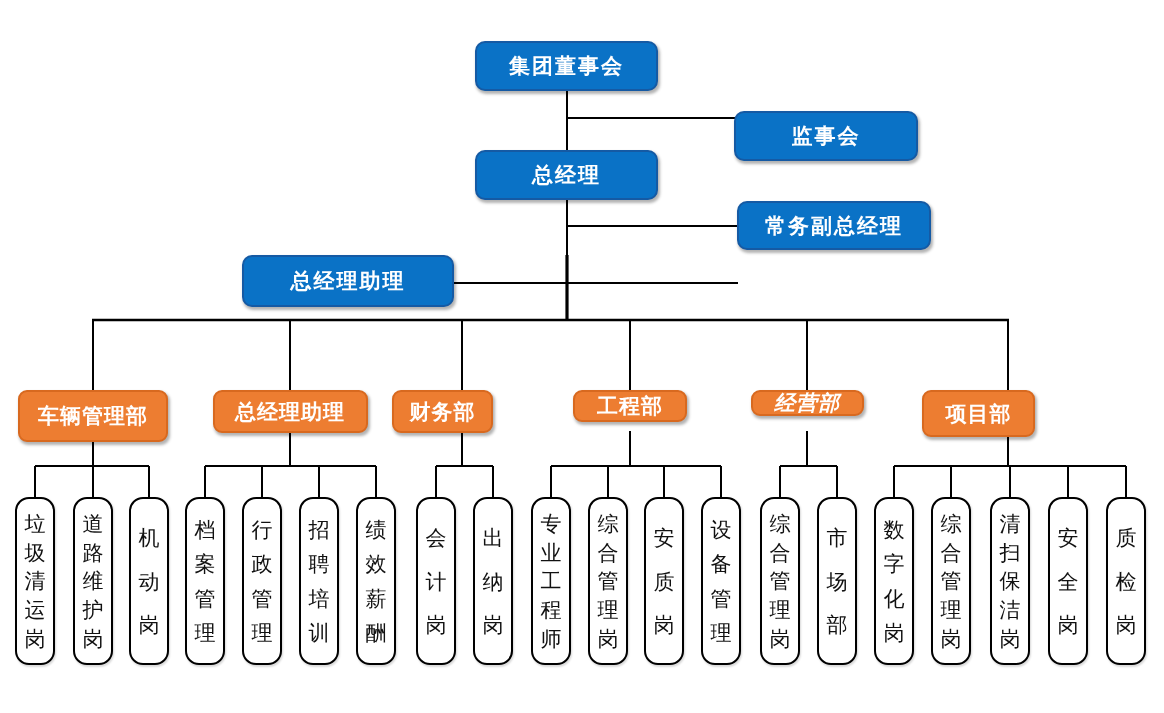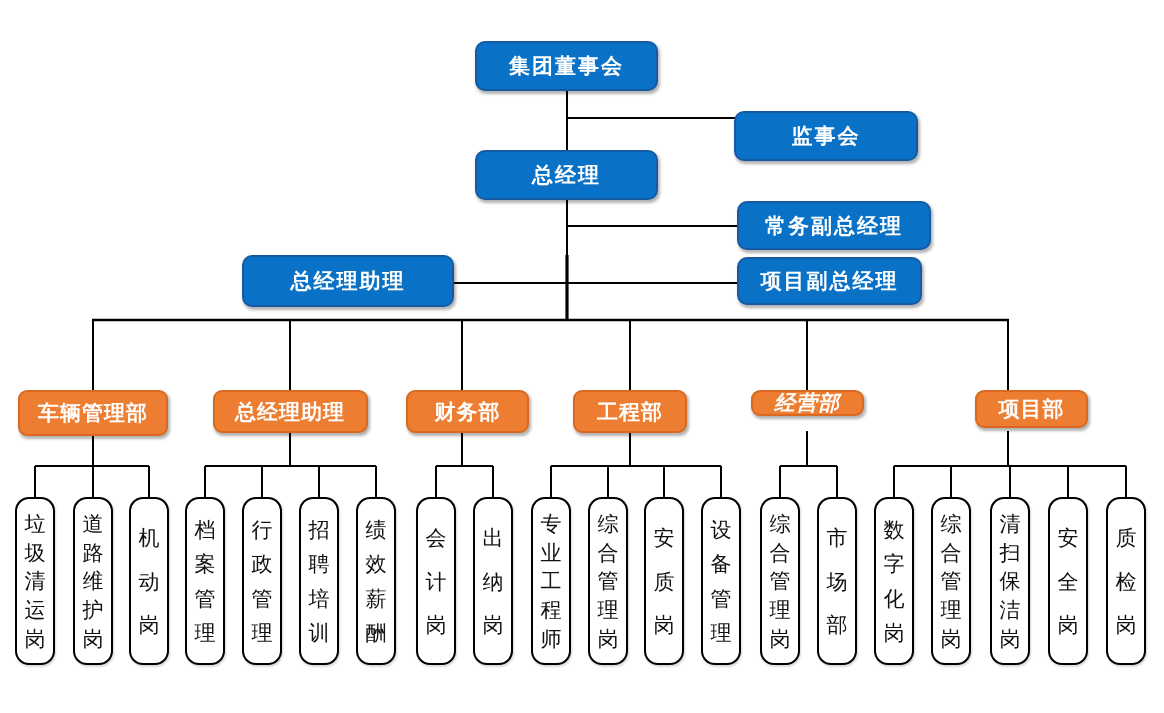--- a/index.html
+++ b/index.html
@@ -115,22 +115,21 @@
       <line x1="1010" y1="466" x2="1010" y2="500" stroke="#000000" stroke-width="2"></line>
       <line x1="1068" y1="466" x2="1068" y2="500" stroke="#000000" stroke-width="2"></line>
       <line x1="1126" y1="466" x2="1126" y2="500" stroke="#000000" stroke-width="2"></line>
     </svg>
 
 <div class="node exec" style="left: 475px; top: 41px; width: 183px; height: 50px;">集团董事会</div>
     <div class="node exec" style="left: 734px; top: 111px; width: 184px; height: 50px;">监事会</div>
     <div class="node exec" style="left: 475px; top: 150px; width: 183px; height: 50px;">总经理</div>
     <div class="node exec" style="left: 737px; top: 201px; width: 194px; height: 49px;">常务副总经理</div>
     <div class="node exec" style="left: 242px; top: 255px; width: 212px; height: 52px;">总经理助理</div>
-    <div class="node exec" style="left: 737px; top: 257px; width: 185px; height: 48px;">项目副总经理</div>
-    <div class="node dept" style="left: 18px; top: 390px; width: 150px; height: 46px;">车辆管理部</div>
+    <div class="node dept" style="left: 18px; top: 390px; width: 150px; height: 52px;">车辆管理部</div>
     <div class="node post" style="left: 15px; top: 497px; width: 40px; height: 168px;">
       <span>垃</span>
       <span>圾</span>
       <span>清</span>
       <span>运</span>
       <span>岗</span>
     </div>
     <div class="node post" style="left: 73px; top: 497px; width: 40px; height: 168px;">
       <span>道</span>
       <span>路</span>
@@ -161,32 +160,32 @@
       <span>聘</span>
       <span>培</span>
       <span>训</span>
     </div>
     <div class="node post" style="left: 356px; top: 497px; width: 40px; height: 168px;">
       <span>绩</span>
       <span>效</span>
       <span>薪</span>
       <span>酬</span>
     </div>
-    <div class="node dept" style="left: 406px; top: 390px; width: 123px; height: 43px;">财务部</div>
+    <div class="node dept" style="left: 392px; top: 390px; width: 101px; height: 43px;">财务部</div>
     <div class="node post" style="left: 416px; top: 497px; width: 40px; height: 168px;">
       <span>会</span>
       <span>计</span>
       <span>岗</span>
     </div>
     <div class="node post" style="left: 473px; top: 497px; width: 40px; height: 168px;">
       <span>出</span>
       <span>纳</span>
       <span>岗</span>
     </div>
-    <div class="node dept" style="left: 573px; top: 390px; width: 114px; height: 43px;">工程部</div>
+    <div class="node dept" style="left: 573px; top: 390px; width: 114px; height: 32px;">工程部</div>
     <div class="node post" style="left: 531px; top: 497px; width: 40px; height: 168px;">
       <span>专</span>
       <span>业</span>
       <span>工</span>
       <span>程</span>
       <span>师</span>
     </div>
     <div class="node post" style="left: 588px; top: 497px; width: 40px; height: 168px;">
       <span>综</span>
       <span>合</span>
@@ -211,21 +210,21 @@
       <span>合</span>
       <span>管</span>
       <span>理</span>
       <span>岗</span>
     </div>
     <div class="node post" style="left: 817px; top: 497px; width: 40px; height: 168px;">
       <span>市</span>
       <span>场</span>
       <span>部</span>
     </div>
-    <div class="node dept" style="left: 975px; top: 390px; width: 113px; height: 38px;">项目部</div>
+    <div class="node dept" style="left: 922px; top: 390px; width: 113px; height: 47px;">项目部</div>
     <div class="node post" style="left: 874px; top: 497px; width: 40px; height: 168px;">
       <span>数</span>
       <span>字</span>
       <span>化</span>
       <span>岗</span>
     </div>
     <div class="node post" style="left: 931px; top: 497px; width: 40px; height: 168px;">
       <span>综</span>
       <span>合</span>
       <span>管</span>

